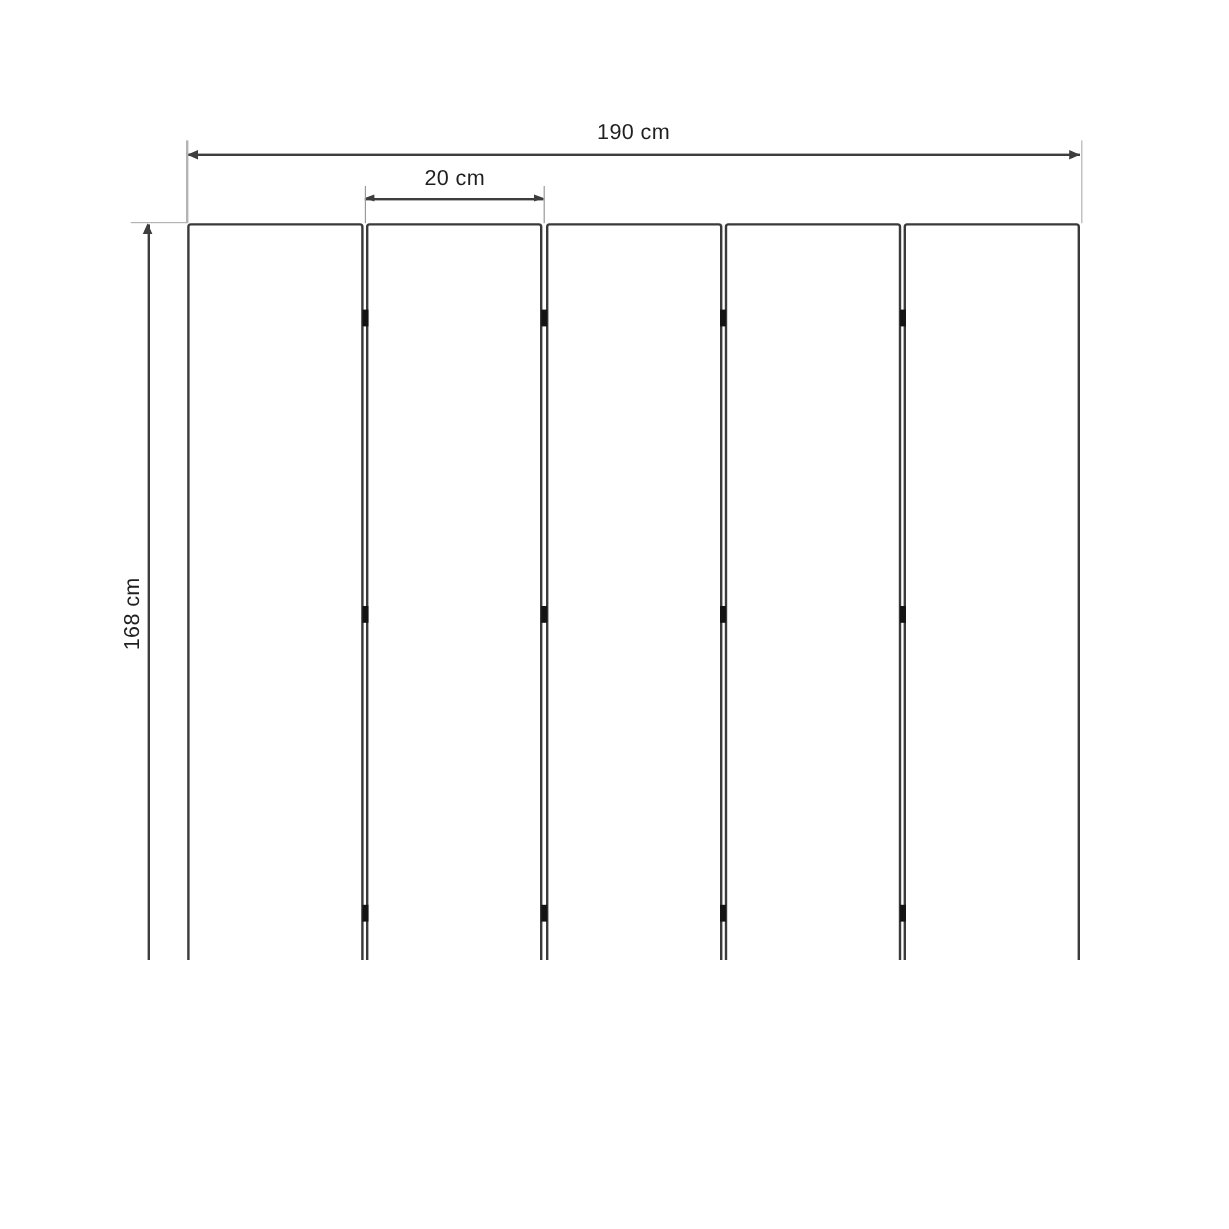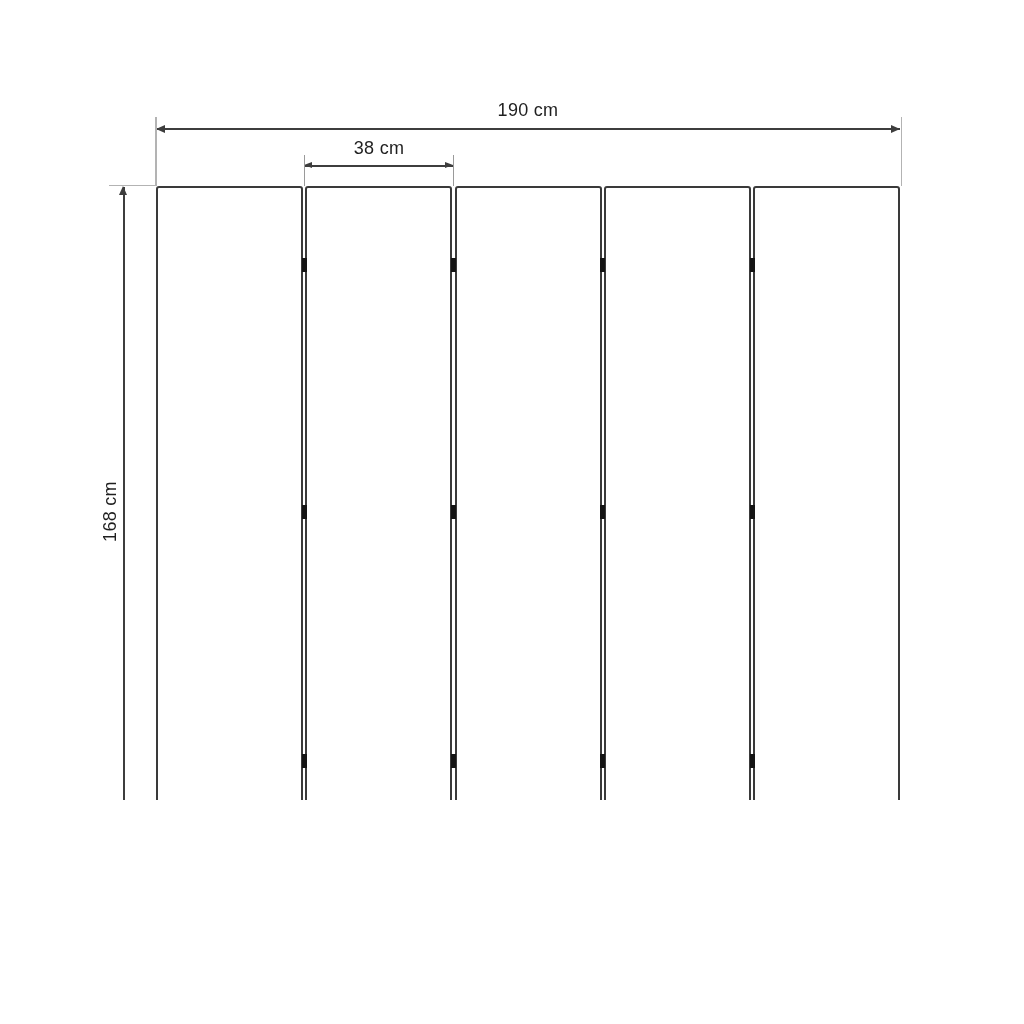--- a/index.html
+++ b/index.html
@@ -69,21 +69,21 @@
       <div class="hinge" style="left: 749.55px; top: 754px;"></div>
     </div>
 
   <div class="dimlabel" id="dim190-label">190 cm</div>
   <div class="dimline" id="dim190-line"></div>
   <div class="arrow" id="dim190-arrow-l"></div>
   <div class="arrow" id="dim190-arrow-r"></div>
   <div class="extline" id="dim190-ext-l"></div>
   <div class="extline" id="dim190-ext-r"></div>
 
-  <div class="dimlabel" id="dim38-label">38 cm</div>
+  <div class="dimlabel" id="dim38-label">20 cm</div>
   <div class="dimline" id="dim38-line"></div>
   <div class="arrow" id="dim38-arrow-l"></div>
   <div class="arrow" id="dim38-arrow-r"></div>
   <div class="extline" id="dim38-ext-l"></div>
   <div class="extline" id="dim38-ext-r"></div>
 
   <div class="dimlabel" id="dim168-label">168 cm</div>
   <div class="dimline" id="dim168-line"></div>
   <div class="arrow" id="dim168-arrow-t"></div>
   <div class="arrow" id="dim168-arrow-b"></div>

